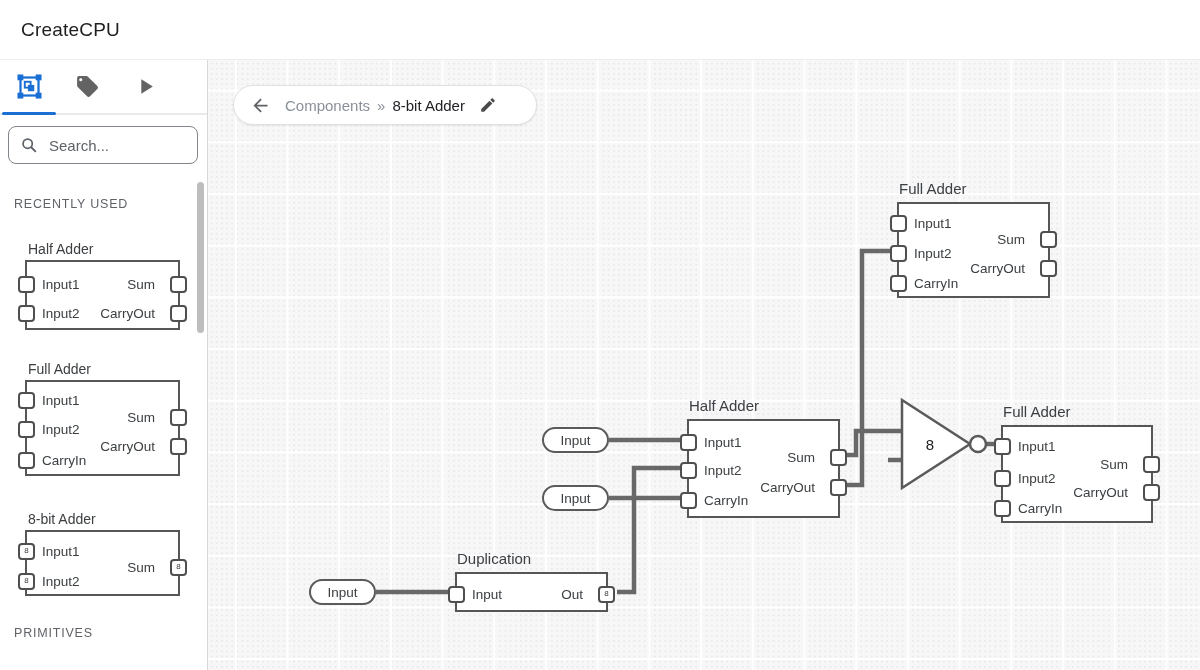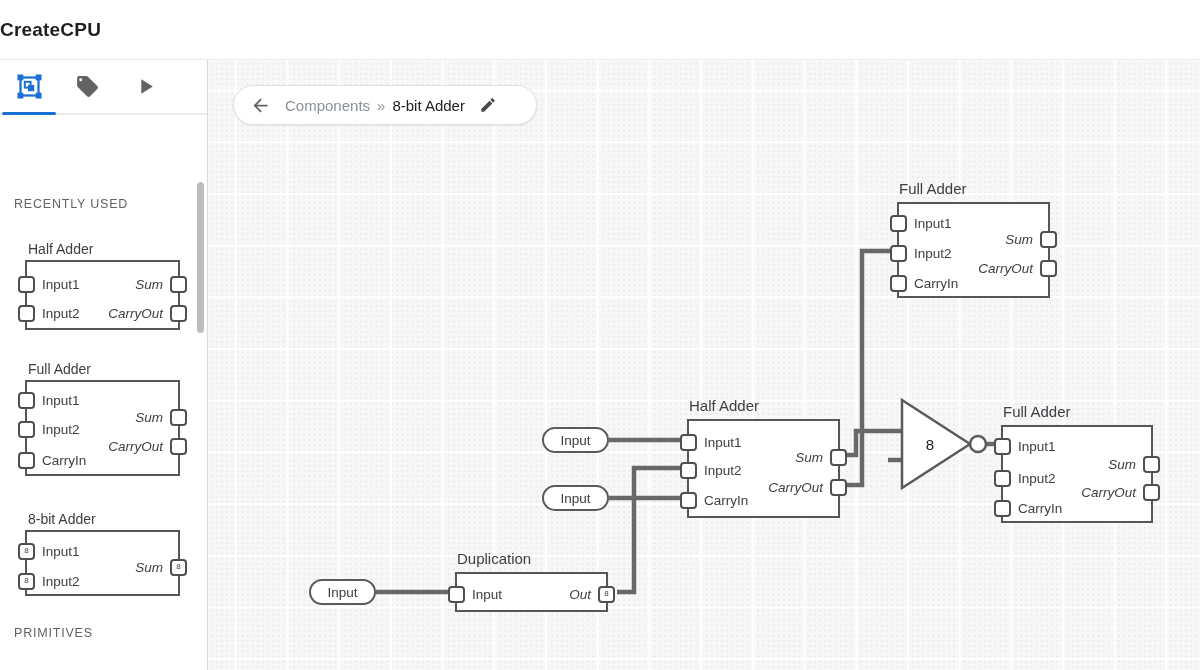--- a/index.html
+++ b/index.html
@@ -2,21 +2,21 @@
 <html><head>
 <meta charset="utf-8">
 <style>
   html,body{margin:0;padding:0;background:#fff;}
   .app{position:relative;width:1200px;height:670px;overflow:hidden;
        font-family:"Liberation Sans",sans-serif;background:#fff;color:#202124;}
 
   
   .hdr{position:absolute;left:0;top:0;width:1200px;height:60px;background:#fff;
        border-bottom:1px solid #ededed;display:flex;align-items:center;box-sizing:border-box;}
-  .app-title{font-size:19px;font-weight:700;color:#1f1f1f;letter-spacing:.2px;}
+  .app-title{margin-left:21px;font-size:19px;font-weight:400;color:#1f1f1f;letter-spacing:.2px;}
 
   
   .sidebar{position:absolute;left:0;top:60px;width:208px;height:610px;background:#fff;
            border-right:1px solid #d8d8d8;box-sizing:border-box;}
   .tabbar{position:absolute;left:0;top:0;width:207px;height:55px;border-bottom:2px solid #eaeaea;
           box-sizing:border-box;display:flex;}
   .tab{width:58px;height:53px;display:flex;align-items:center;justify-content:center;
        background:none;border:none;padding:0;cursor:pointer;position:relative;}
   .tab .ind{position:absolute;left:2px;right:2px;bottom:-2px;height:3px;background:#1a6fd4;border-radius:2px;}
   .searchbox{position:absolute;left:8px;top:66px;width:190px;height:38px;border:1.5px solid #80868b;
@@ -55,21 +55,21 @@
   .comp{position:absolute;}
   .ctitle{position:absolute;left:2px;top:-22px;font-size:15px;color:#3c4043;white-space:nowrap;}
   .cbox{position:relative;background:#fff;border:2px solid #565656;box-sizing:border-box;}
   .port{position:absolute;width:17px;height:17px;background:#fff;border:2px solid #4f4f4f;border-radius:4px;
         box-sizing:border-box;display:flex;align-items:center;justify-content:center;
         font-size:8px;line-height:1;color:#3c4043;}
   .port.left{left:-9px;}
   .port.right{right:-9px;}
   .plabel{position:absolute;font-size:13.5px;color:#3c4043;transform:translateY(-50%);white-space:nowrap;}
   .plabel.left{left:15px;}
-  .plabel.right{right:15px;font-style:italic;}
+  .plabel.right{right:23px;}
   .pill{position:absolute;width:67px;height:26px;background:#fff;border:2px solid #5a5a5a;border-radius:14px;
         box-sizing:border-box;display:flex;align-items:center;justify-content:center;
         font-size:13.5px;color:#3c4043;}
 </style>
 </head>
 <body>
 
 <div class="app">
 
   <header class="hdr">
@@ -95,20 +95,27 @@
      <path fill="#636363" d="M21.41 11.58l-9-9C12.05 2.22 11.55 2 11 2H4c-1.1 0-2 .9-2 2v7c0 .55.22 1.05.59 1.42l9 9c.36.36.86.58 1.41.58.55 0 1.05-.22 1.41-.59l7-7c.37-.36.59-.86.59-1.41 0-.55-.23-1.06-.59-1.42zM5.5 7C4.67 7 4 6.33 4 5.5S4.67 4 5.5 4 7 4.67 7 5.5 6.33 7 5.5 7z"></path>
           </svg>
         </button>
         <button class="tab">
           <svg width="25" height="25" viewBox="0 0 24 24">
      <path fill="#636363" d="M8 5v14l11-7z"></path>
           </svg>
         </button>
       </div>
 
+    <div class="searchbox">
+      <svg width="19" height="19" viewBox="0 0 24 24">
+        <circle cx="9.7" cy="9.7" r="5.8" fill="none" stroke="#5f6368" stroke-width="2.2"></circle>
+        <line x1="14.2" y1="14.2" x2="19.4" y2="19.4" stroke="#5f6368" stroke-width="2.4" stroke-linecap="round"></line>
+      </svg>
+      <input placeholder="Search..." style="">
+    </div>
 
     <div class="section-label" style="top:137px">RECENTLY USED</div>
 
     <div id="previews">
         <div class="preview" style="top: 181px;">
           <div class="ptitle">Half Adder</div>
           <div class="cbox" style="width: 155px; height: 70px;">
             <div class="port left" style="top: 13.5px;"></div>
             <div class="plabel left" style="top: 22px; font-size: 13.5px;">Input1</div>
             <div class="port left" style="top: 42.5px;"></div>

